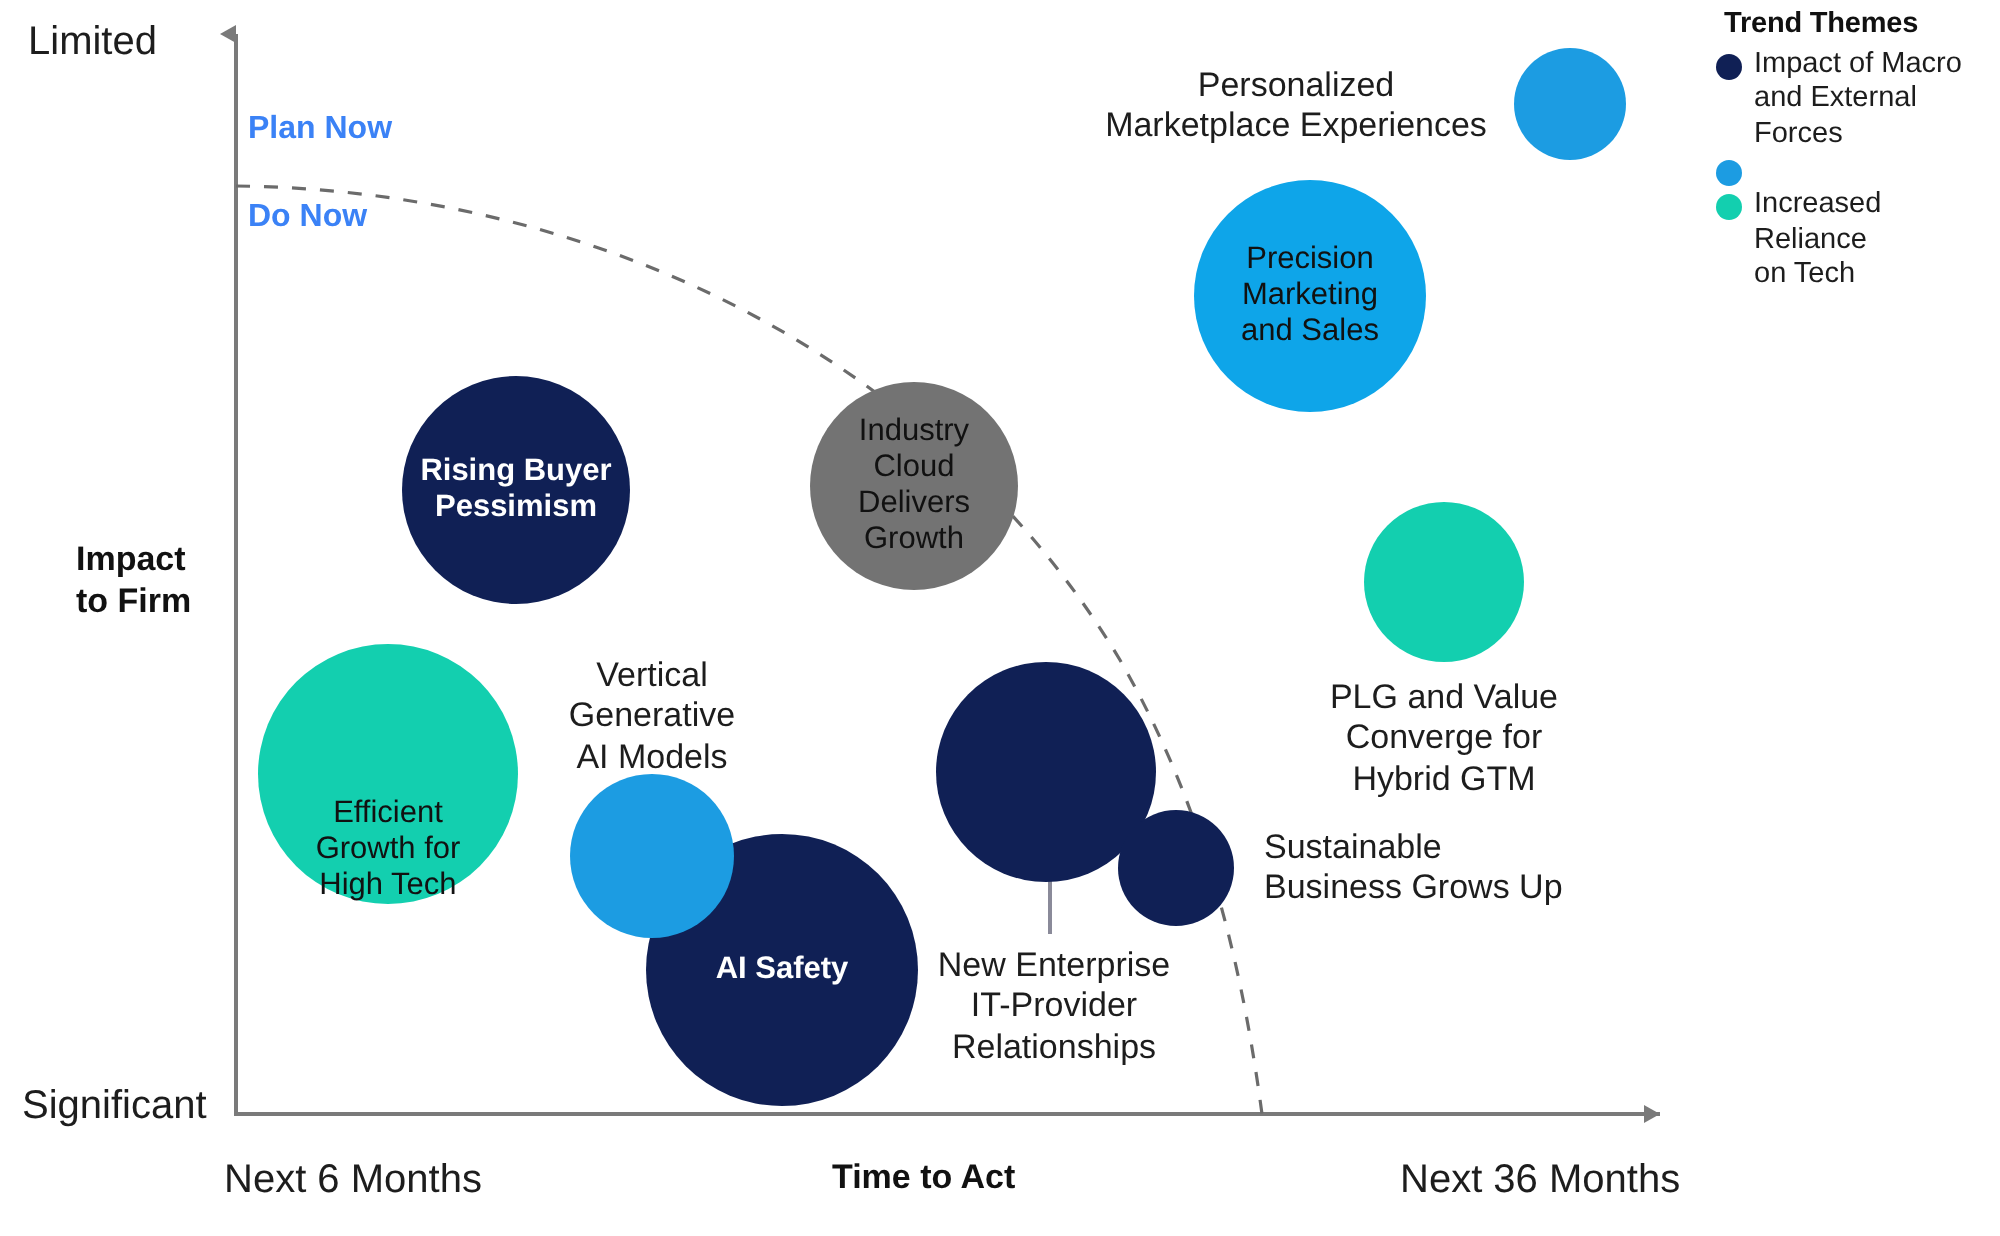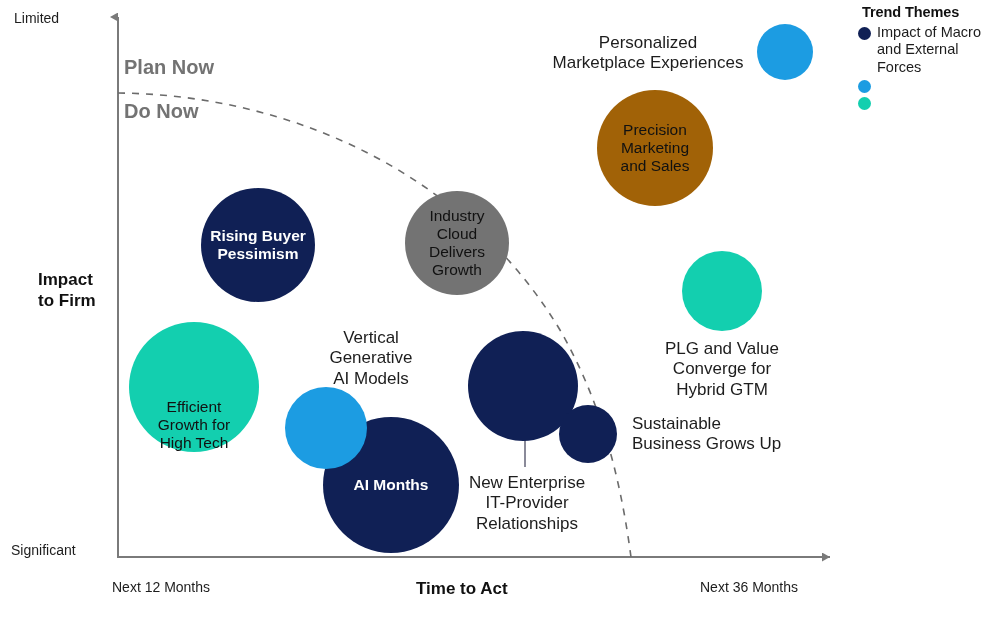--- a/index.html
+++ b/index.html
@@ -23,37 +23,37 @@
   }
   svg.chart-svg {
     position: absolute;
     left: 0; top: 0;
     width: 1000px;
     height: 618px;
   }
   
   .axis-end-label {
     position: absolute;
-    font-size: 14px;
+    font-size: 20px;
     color: #1d1d1d;
     white-space: nowrap;
   }
   .axis-title {
     position: absolute;
     font-size: 17px;
     font-weight: bold;
     color: #111111;
     line-height: 1.22;
     white-space: nowrap;
   }
   .zone-label {
     position: absolute;
-    font-size: 20px;
-    font-weight: bold;
-    color: #737373;
+    font-size: 16px;
+    font-weight: bold;
+    color: #3b82f6;
     white-space: nowrap;
   }
   
   .bubble {
     position: absolute;
     border-radius: 50%;
     display: flex;
     align-items: center;
     justify-content: center;
     text-align: center;
@@ -132,56 +132,56 @@
     <path d="M 118 93 C 300 95, 470 180, 560 330 C 605 408, 622 490, 631 557" fill="none" stroke="#6b6b6b" stroke-width="1.6" stroke-dasharray="7 7"></path>
 
     <line x1="525" y1="420" x2="525" y2="467" stroke="#8a8a99" stroke-width="2"></line>
   </svg>
 
   <div class="axis-end-label" style="left:14px; top:10px;">Limited</div>
   <div class="axis-end-label" style="left:11px; top:542px;">Significant</div>
   <div class="axis-title" style="left:38px; top:270px; white-space:pre-line;">Impact
 to Firm</div>
 
-  <div class="axis-end-label" style="left:112px; top:579px;">Next 12 Months</div>
+  <div class="axis-end-label" style="left:112px; top:579px;">Next 6 Months</div>
   <div class="axis-end-label" style="left:700px; top:579px;">Next 36 Months</div>
   <div class="axis-title" style="left:416px; top:579px;">Time to Act</div>
 
   <div class="zone-label" style="left:124px; top:56px;">Plan Now</div>
   <div class="zone-label" style="left:124px; top:100px;">Do Now</div>
 
   <div id="bubble-layer">
       <div class="bubble lbl-bold" style="left: 201px; top: 188px; width: 114px; height: 114px; background: rgb(16, 32, 85);">
         <span class="bub-text" style="color: rgb(255, 255, 255);">Rising Buyer
 Pessimism</span>
       </div>
       <div class="bubble lbl-bold" style="left: 323px; top: 417px; width: 136px; height: 136px; background: rgb(16, 32, 85);">
-        <span class="bub-text" style="color: rgb(255, 255, 255);">AI Months</span>
+        <span class="bub-text" style="color: rgb(255, 255, 255);">AI Safety</span>
       </div>
       <div class="bubble" style="left: 468px; top: 331px; width: 110px; height: 110px; background: rgb(16, 32, 85);"></div>
       <div class="outside-label ctr" style="top: 473px; left: 0px; width: 1054px;">New Enterprise
 IT-Provider
 Relationships</div>
       <div class="bubble" style="left: 559px; top: 405px; width: 58px; height: 58px; background: rgb(16, 32, 85);"></div>
       <div class="outside-label lft" style="top: 414px; left: 632px;">Sustainable
 Business Grows Up</div>
       <div class="bubble" style="left: 405px; top: 191px; width: 104px; height: 104px; background: #737373;">
         <span class="bub-text" style="color: rgb(17, 17, 17);">Industry
 Cloud
 Delivers
 Growth</span>
       </div>
       <div class="bubble" style="left: 285px; top: 387px; width: 82px; height: 82px; background: rgb(28, 156, 226);"></div>
-      <div class="outside-label ctr" style="top: 328px; left: 15px; width: 652px; padding-left: 30px;">Vertical
+      <div class="outside-label ctr" style="top: 328px; left: 0px; width: 652px;">Vertical
 Generative
 AI Models</div>
       <div class="bubble" style="left: 757px; top: 24px; width: 56px; height: 56px; background: rgb(28, 156, 226);"></div>
       <div class="outside-label ctr" style="top: 33px; left: 0px; width: 1296px;">Personalized
 Marketplace Experiences</div>
-      <div class="bubble" style="left: 597px; top: 90px; width: 116px; height: 116px; background: #a16207;">
+      <div class="bubble" style="left: 597px; top: 90px; width: 116px; height: 116px; background: #0ea5e9;">
         <span class="bub-text" style="color: rgb(17, 17, 17);">Precision
 Marketing
 and Sales</span>
       </div>
       <div class="bubble" style="left: 129px; top: 322px; width: 130px; height: 130px; background: rgb(19, 207, 175); align-items: flex-end;">
         <span class="bub-text" style="color: rgb(17, 17, 17);">Efficient
 Growth for
 High Tech</span>
       </div>
       <div class="bubble" style="left: 682px; top: 251px; width: 80px; height: 80px; background: rgb(19, 207, 175);"></div>
@@ -197,17 +197,19 @@
           <span class="legend-swatch" style="background: rgb(16, 32, 85);"></span>
           <span class="legend-text" style="white-space: pre-line;">Impact of Macro
 and External
 Forces</span>
         </div>
         <div class="legend-row">
           <span class="legend-swatch" style="background: rgb(28, 156, 226);"></span>
         </div>
         <div class="legend-row">
           <span class="legend-swatch" style="background: rgb(19, 207, 175);"></span>
+          <span class="legend-text" style="white-space: pre-line;">Increased Reliance
+on Tech</span>
         </div>
       </div>
   </div>
 
 </div>
 
 </body></html>

